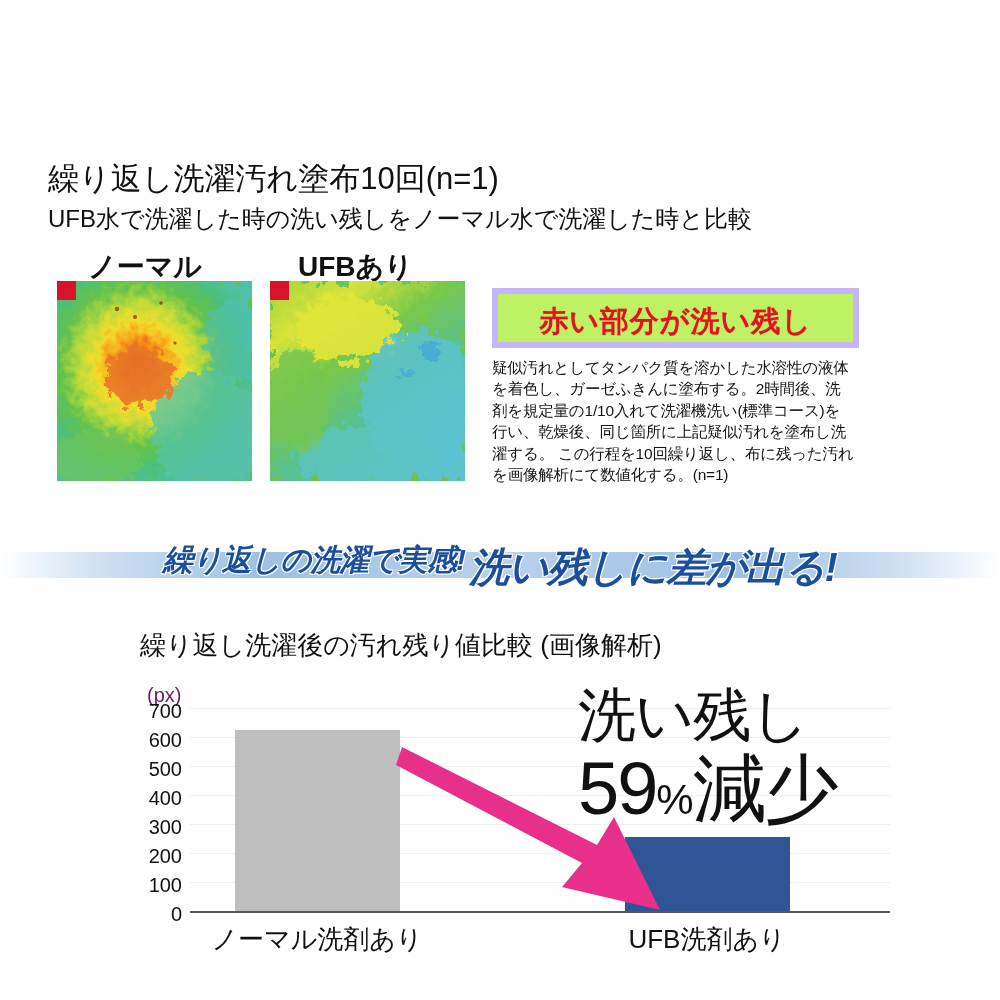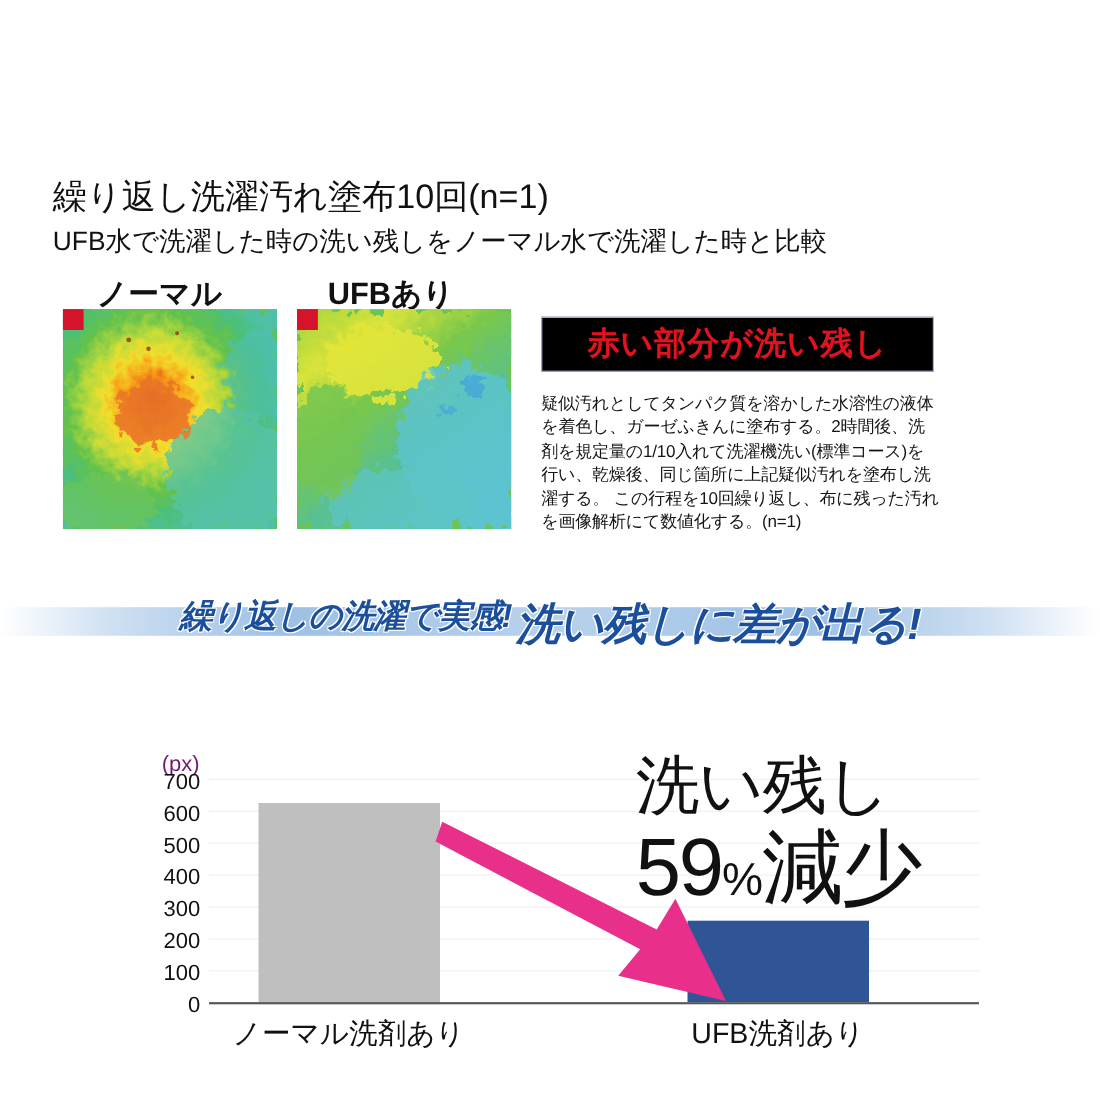--- a/index.html
+++ b/index.html
@@ -41,22 +41,22 @@
   .hm-label.a{left:88px;top:248px;}
   .hm-label.b{left:298px;top:248px;}
   .heatmap{position:absolute;top:281px;width:195px;height:200px;overflow:hidden;}
   .heatmap.a{left:57px;}
   .heatmap.b{left:270px;}
   .hm-marker{position:absolute;left:0;top:0;width:19px;height:19px;background:#d5142b;z-index:5;}
 
   
   .callout{
     position:absolute;left:492px;top:288px;width:355px;height:48px;
-    border:1px solid #c4b5fd;background:#000000;
-    display:flex;align-items:center;justify-content:center;
+    border:6px solid #c4b5fd;background:#bef264;
+    display:flex;align-items:flex-end;justify-content:center;
   }
   .callout span{
     font-size:29px;font-weight:bold;color:#e3121f;letter-spacing:1px;
     text-shadow:0 0 1px rgba(227,18,31,.4);
   }
 
   
   .note{
     position:absolute;left:492px;top:357px;width:362px;
     font-size:15.5px;line-height:1.38;color:#141414;letter-spacing:-0.2px;
@@ -180,20 +180,21 @@
   </div>
 
   <div class="note">疑似汚れとしてタンパク質を溶かした水溶性の液体を着色し、ガーゼふきんに塗布する。2時間後、洗剤を規定量の1/10入れて洗濯機洗い(標準コース)を行い、乾燥後、同じ箇所に上記疑似汚れを塗布し洗濯する。 この行程を10回繰り返し、布に残った汚れを画像解析にて数値化する。(n=1)</div>
 
   <div class="band-bg"></div>
   <div class="band-text">
     <span class="band-small">繰り返しの洗濯で実感!</span>
     <span class="band-big">洗い残しに差が出る!</span>
   </div>
 
+  <div class="chart-title">繰り返し洗濯後の汚れ残り値比較 (画像解析)</div>
   <div class="unit">(px)</div>
 
   <div class="chart">
 
     <div class="gridline" style="top:32px;"></div>
     <div class="gridline" style="top:61px;"></div>
     <div class="gridline" style="top:90px;"></div>
     <div class="gridline" style="top:119px;"></div>
     <div class="gridline" style="top:148px;"></div>
     <div class="gridline" style="top:177px;"></div>

